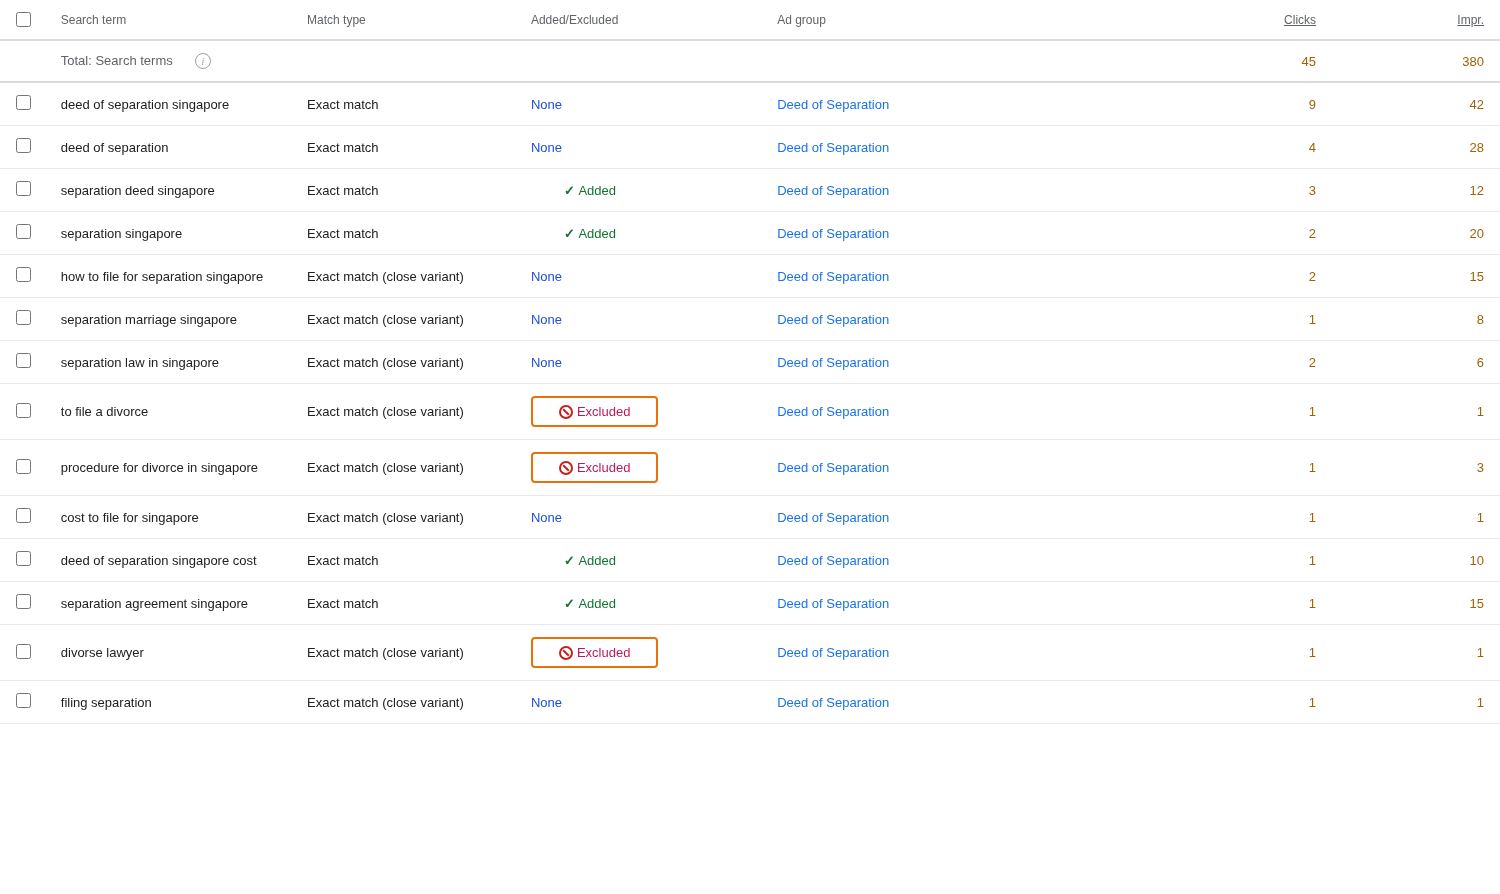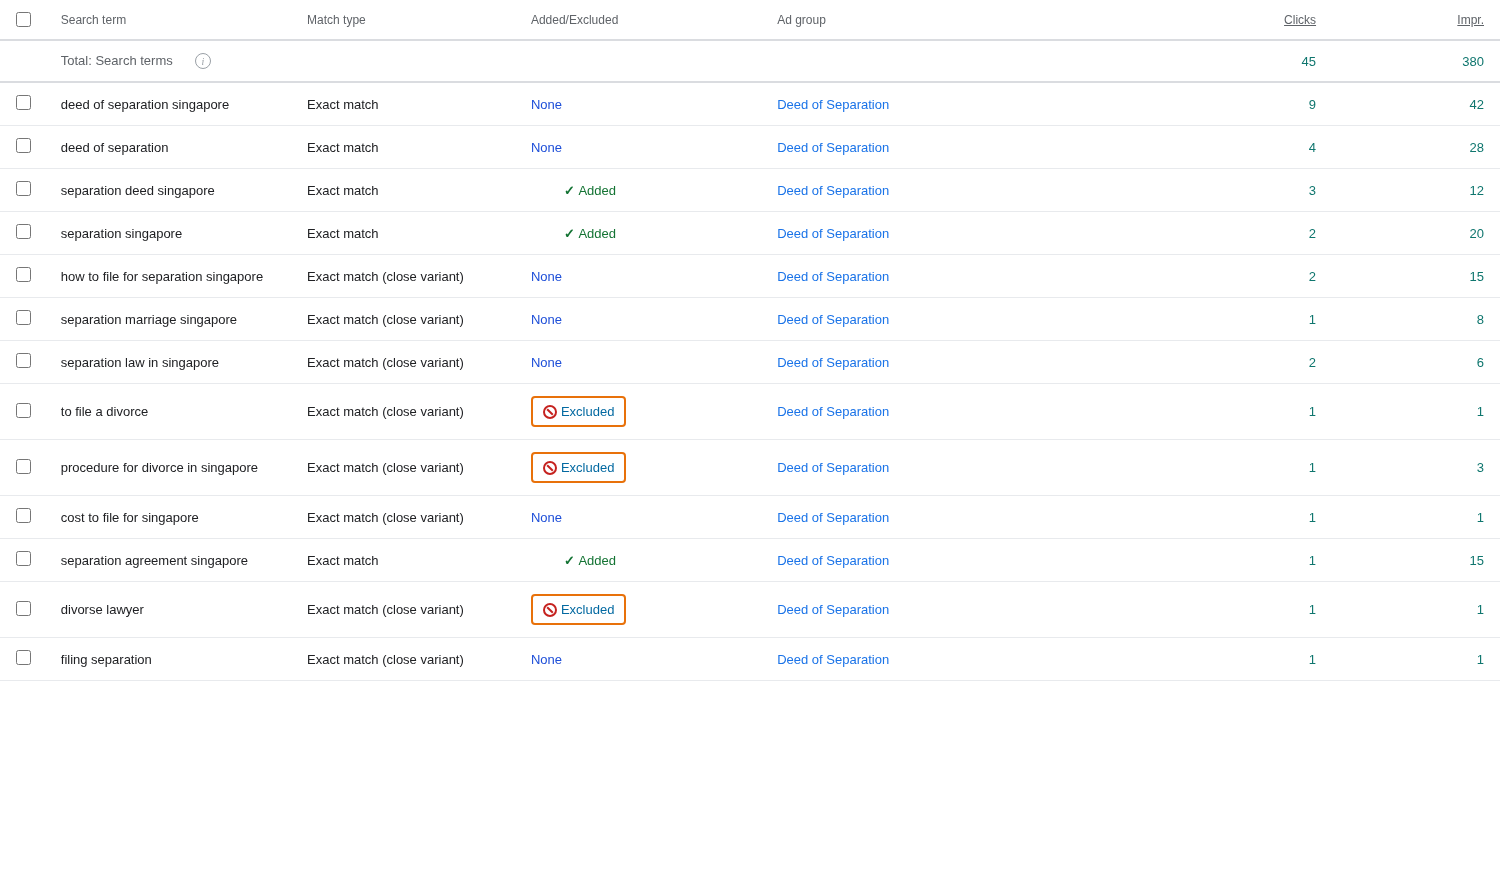--- a/index.html
+++ b/index.html
@@ -46,21 +46,21 @@
 
     td {
       padding: 12px 16px;
       vertical-align: middle;
       border-bottom: 1px solid #e8eaed;
       font-size: 13px;
     }
 
     td.num-col {
       text-align: right;
-      color: #0f766e;
+      color: #a16207;
     }
 
     tr.total-row td {
       border-bottom: 2px solid #dadce0;
       font-weight: 500;
     }
 
     .checkbox-col {
       width: 40px;
       padding-left: 16px;
@@ -109,25 +109,25 @@
       margin-left: 33px;
     }
 
     .badge-none {
       color: #1d4ed8;
     }
 
     .excluded-cell {
       border: 2px solid #e8710a;
       border-radius: 4px;
-      padding: 6px 10px;
+      padding: 6px 26px;
       display: inline-flex;
       align-items: center;
       gap: 4px;
-      color: #0369a1;
+      color: #be185d;
     }
 
     .check-icon {
       color: #137333;
       font-weight: bold;
     }
 
     .no-icon {
       display: inline-block;
       width: 14px;
@@ -316,20 +316,29 @@
           <td class="checkbox-col"><input type="checkbox" style=""></td>
           <td class="search-term-col">cost to file for singapore</td>
           <td class="match-type-col">Exact match (close variant)</td>
           <td class="added-excluded-col"><span class="badge-none">None</span></td>
           <td class="ad-group-col"><a class="ad-group-link" href="#">Deed of Separation</a></td>
           <td class="num-col">1</td>
           <td class="num-col">1</td>
         </tr>
         <tr>
           <td class="checkbox-col"><input type="checkbox" style=""></td>
+          <td class="search-term-col">deed of separation singapore cost</td>
+          <td class="match-type-col">Exact match</td>
+          <td class="added-excluded-col"><span class="badge-added"><span class="check-icon">✓ </span><span>Added</span></span></td>
+          <td class="ad-group-col"><a class="ad-group-link" href="#">Deed of Separation</a></td>
+          <td class="num-col">1</td>
+          <td class="num-col">10</td>
+        </tr>
+        <tr>
+          <td class="checkbox-col"><input type="checkbox" style=""></td>
           <td class="search-term-col">separation agreement singapore</td>
           <td class="match-type-col">Exact match</td>
           <td class="added-excluded-col"><span class="badge-added"><span class="check-icon">✓ </span><span>Added</span></span></td>
           <td class="ad-group-col"><a class="ad-group-link" href="#">Deed of Separation</a></td>
           <td class="num-col">1</td>
           <td class="num-col">15</td>
         </tr>
         <tr>
           <td class="checkbox-col"><input type="checkbox" style=""></td>
           <td class="search-term-col">divorse lawyer</td>

